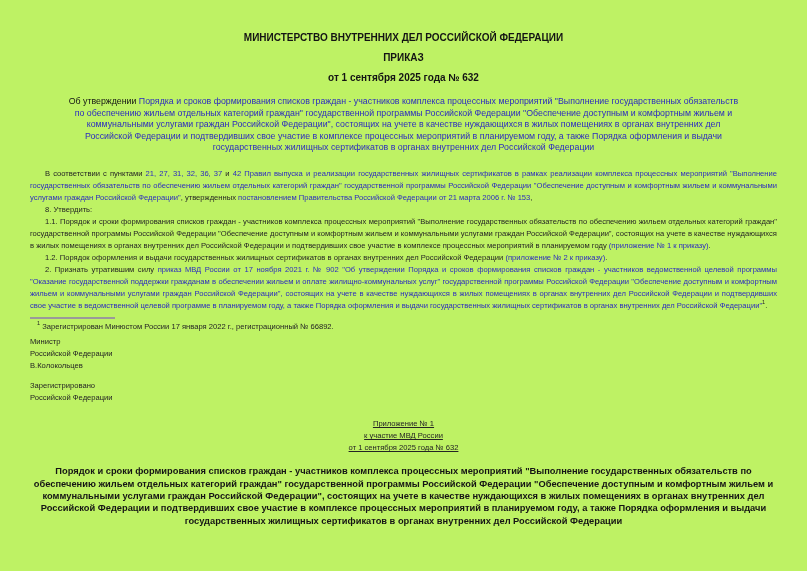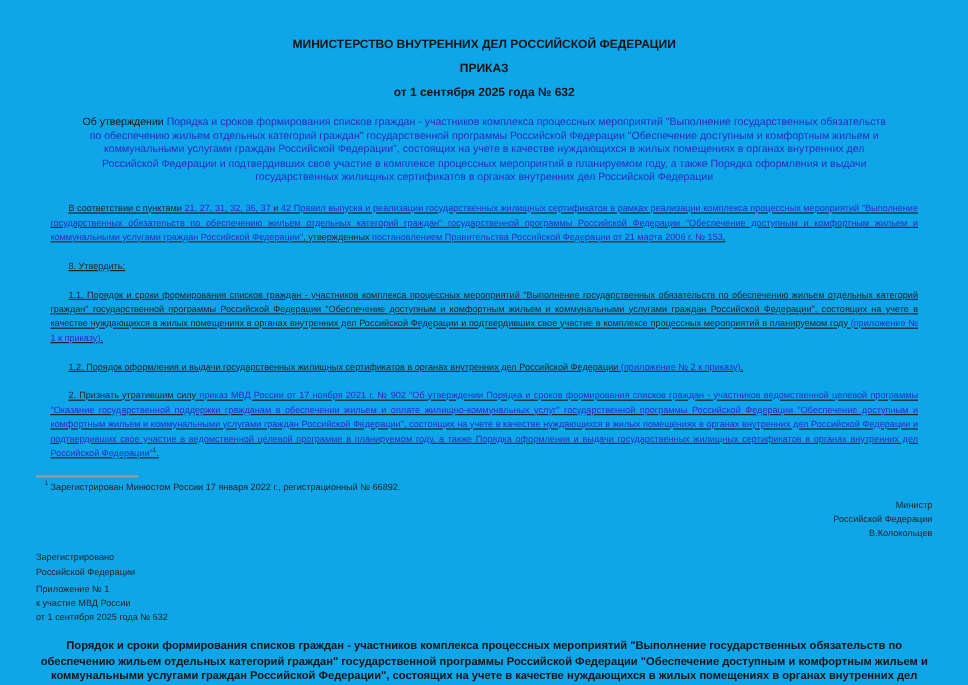--- a/index.html
+++ b/index.html
@@ -1,43 +1,43 @@
 <!DOCTYPE html>
 <html><head>
 <meta charset="utf-8">
 <style>
   html,body{margin:0;padding:0;background:#ffffff;}
   .page{
     position:relative;
     width:807px;height:571px;
     box-sizing:border-box;
-    background:#0ea5e9;
+    background:#bef264;
     padding:33px 30px 0 30px;
     overflow:hidden;
     font-family:"Liberation Sans", sans-serif;
     color:#1f1f1f;
   }
   .center{text-align:center;}
   .hdr{font-weight:bold;font-size:10px;line-height:10px;color:#141414;margin-bottom:10px;}
   .hdr.last{margin-bottom:0;}
   .doc-title{
     font-weight:normal;font-size:8.8px;line-height:11.5px;
     text-align:center;padding:0 34px;margin-top:13px;color:#141414;
   }
   .blue{color:#2b2bc0;}
   .lnk{color:#2b2bc0;cursor:pointer;text-decoration:none;}
   .body-text{margin-top:14px;font-size:7.6px;line-height:12px;text-align:justify;color:#242424;}
-  .body-text p{margin:12px;text-decoration:underline;}
+  .body-text p{margin:0;}
   .ind{text-indent:15px;}
   sup.fn{font-size:5.5px;line-height:0;vertical-align:super;}
   .fnsep{width:85px;height:0;border-top:2px solid #9a9a9a;margin-top:5px;}
   .footnote{font-size:7.6px;line-height:12px;margin-top:2px;padding-left:7px;color:#242424;text-align:left;}
-  .sig{margin-top:3px;text-align:right;font-size:7.6px;line-height:12px;color:#242424;}
+  .sig{margin-top:3px;text-align:left;font-size:7.6px;line-height:12px;color:#242424;}
   .reg{margin-top:8px;font-size:7.6px;line-height:12.3px;color:#242424;}
-  .annex{margin-top:2px;text-align:left;font-size:7.6px;line-height:12px;color:#242424;}
+  .annex{margin-top:14px;text-align:center;font-size:7.6px;line-height:12px;color:#242424;text-decoration:underline;}
   .annex-title{
     margin-top:11px;font-weight:bold;font-size:9.3px;line-height:12.4px;
     text-align:center;color:#141414;
   }
 </style>
 </head>
 <body>
 
 <div class="page">
 

